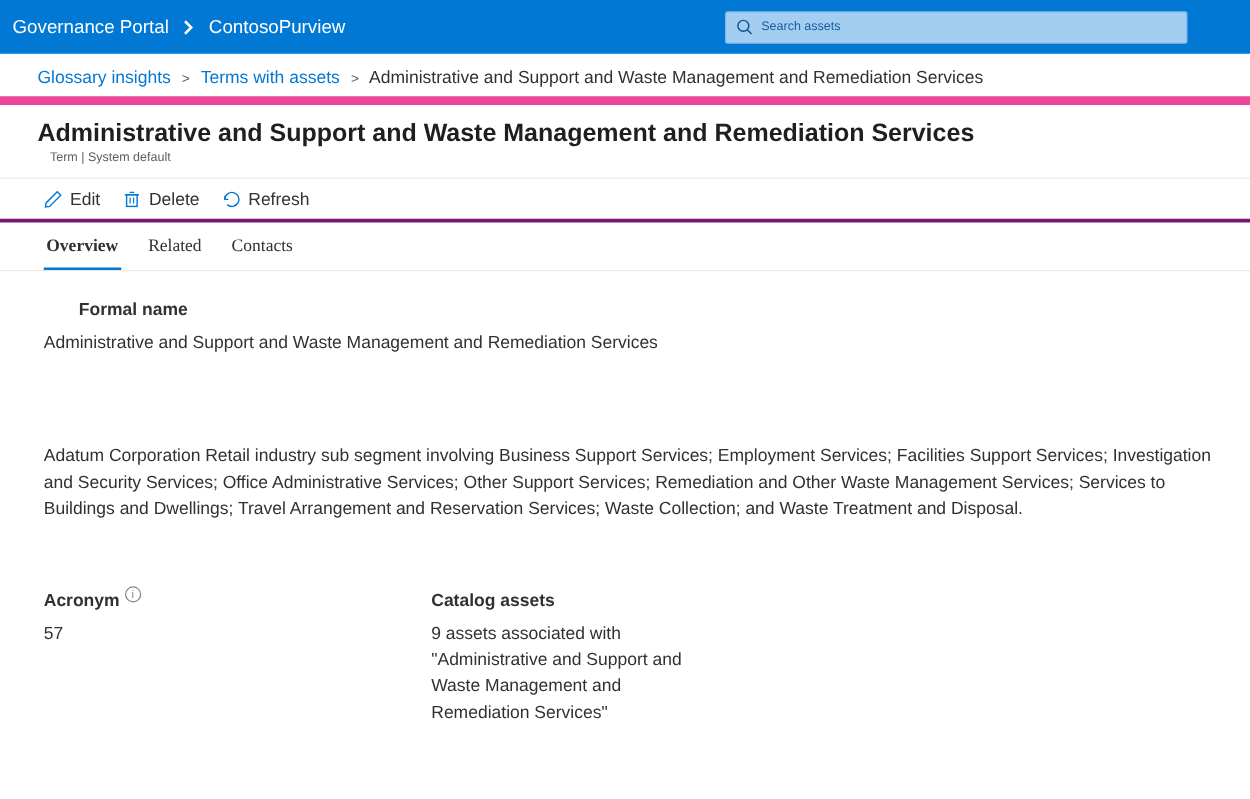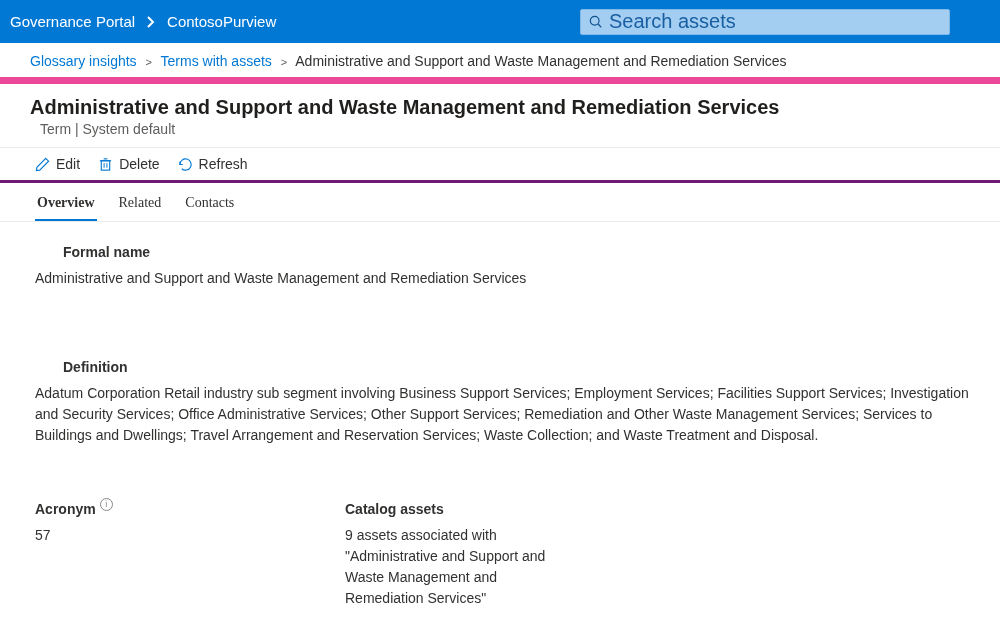--- a/index.html
+++ b/index.html
@@ -46,21 +46,21 @@
       padding: 0 8px;
       border: 1px solid #7fb9e8;
     }
     .header-search .search-icon {
       color: #1a5fa2;
       font-size: 14px;
       margin-right: 6px;
     }
     .header-search .placeholder {
       color: #1a5fa2;
-      font-size: 20px;
+      font-size: 10px;
     }
     
     
     .breadcrumb {
       padding: 10px 30px 8px 30px;
       border-bottom: 7px solid #ec4899;
       font-size: 14px;
     }
     .breadcrumb a {
       color: #0078d4;
@@ -79,21 +79,21 @@
     
     .title-area {
       padding: 12px 30px 10px 30px;
     }
     .page-title {
       font-size: 20px;
       font-weight: 600;
       color: #201f1e;
     }
     .page-subtitle {
-      font-size: 14px;
+      font-size: 10px;
       color: #605e5c;
       margin-top: 2px;
       padding-left: 10px;
     }
     
     
     .toolbar {
       padding: 8px 30px 8px 35px;
       display: flex;
       align-items: center;
@@ -298,21 +298,20 @@
   <div class="tab">Contacts</div>
 </div>
 
 <div class="content">
   <div class="section">
     <div class="section-label">Formal name</div>
     <div class="section-value">Administrative and Support and Waste Management and Remediation Services</div>
   </div>
 
   <div class="section" style="margin-top:70px; margin-bottom:0;">
-    <div class="section-label">Definition</div>
     <div class="section-value">Adatum Corporation Retail industry sub segment involving Business Support Services; Employment Services; Facilities Support Services; Investigation and Security Services; Office Administrative Services; Other Support Services; Remediation and Other Waste Management Services; Services to Buildings and Dwellings; Travel Arrangement and Reservation Services; Waste Collection; and Waste Treatment and Disposal.</div>
   </div>
 
   <div class="columns">
     <div class="col1">
       <div class="col-label">
         <span>Acronym</span>
         <span class="info-icon">i</span>
       </div>
       <div class="col-text">57</div>

